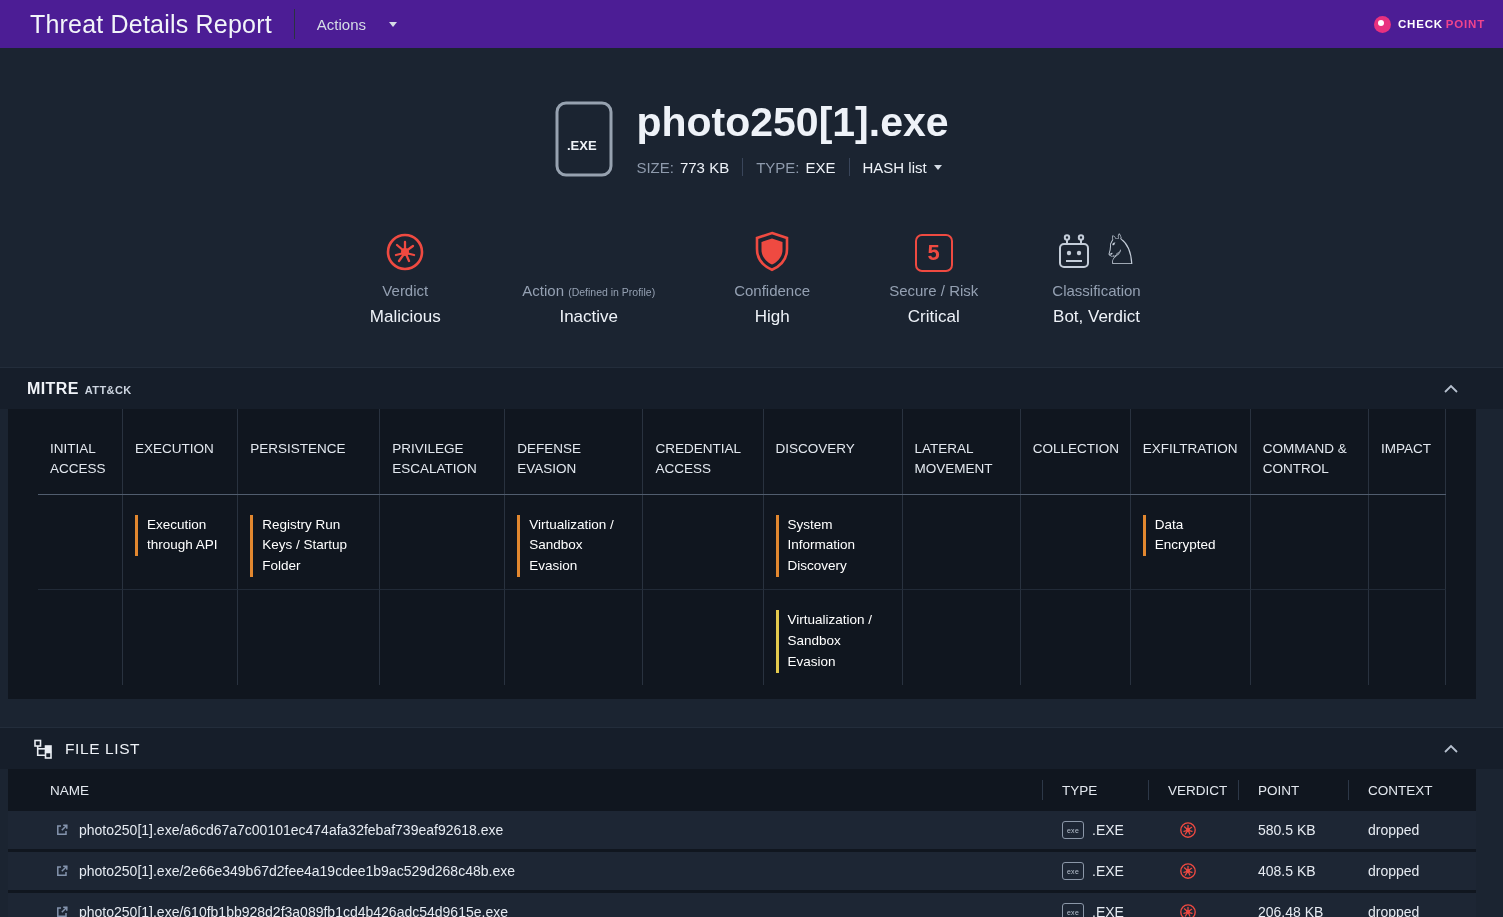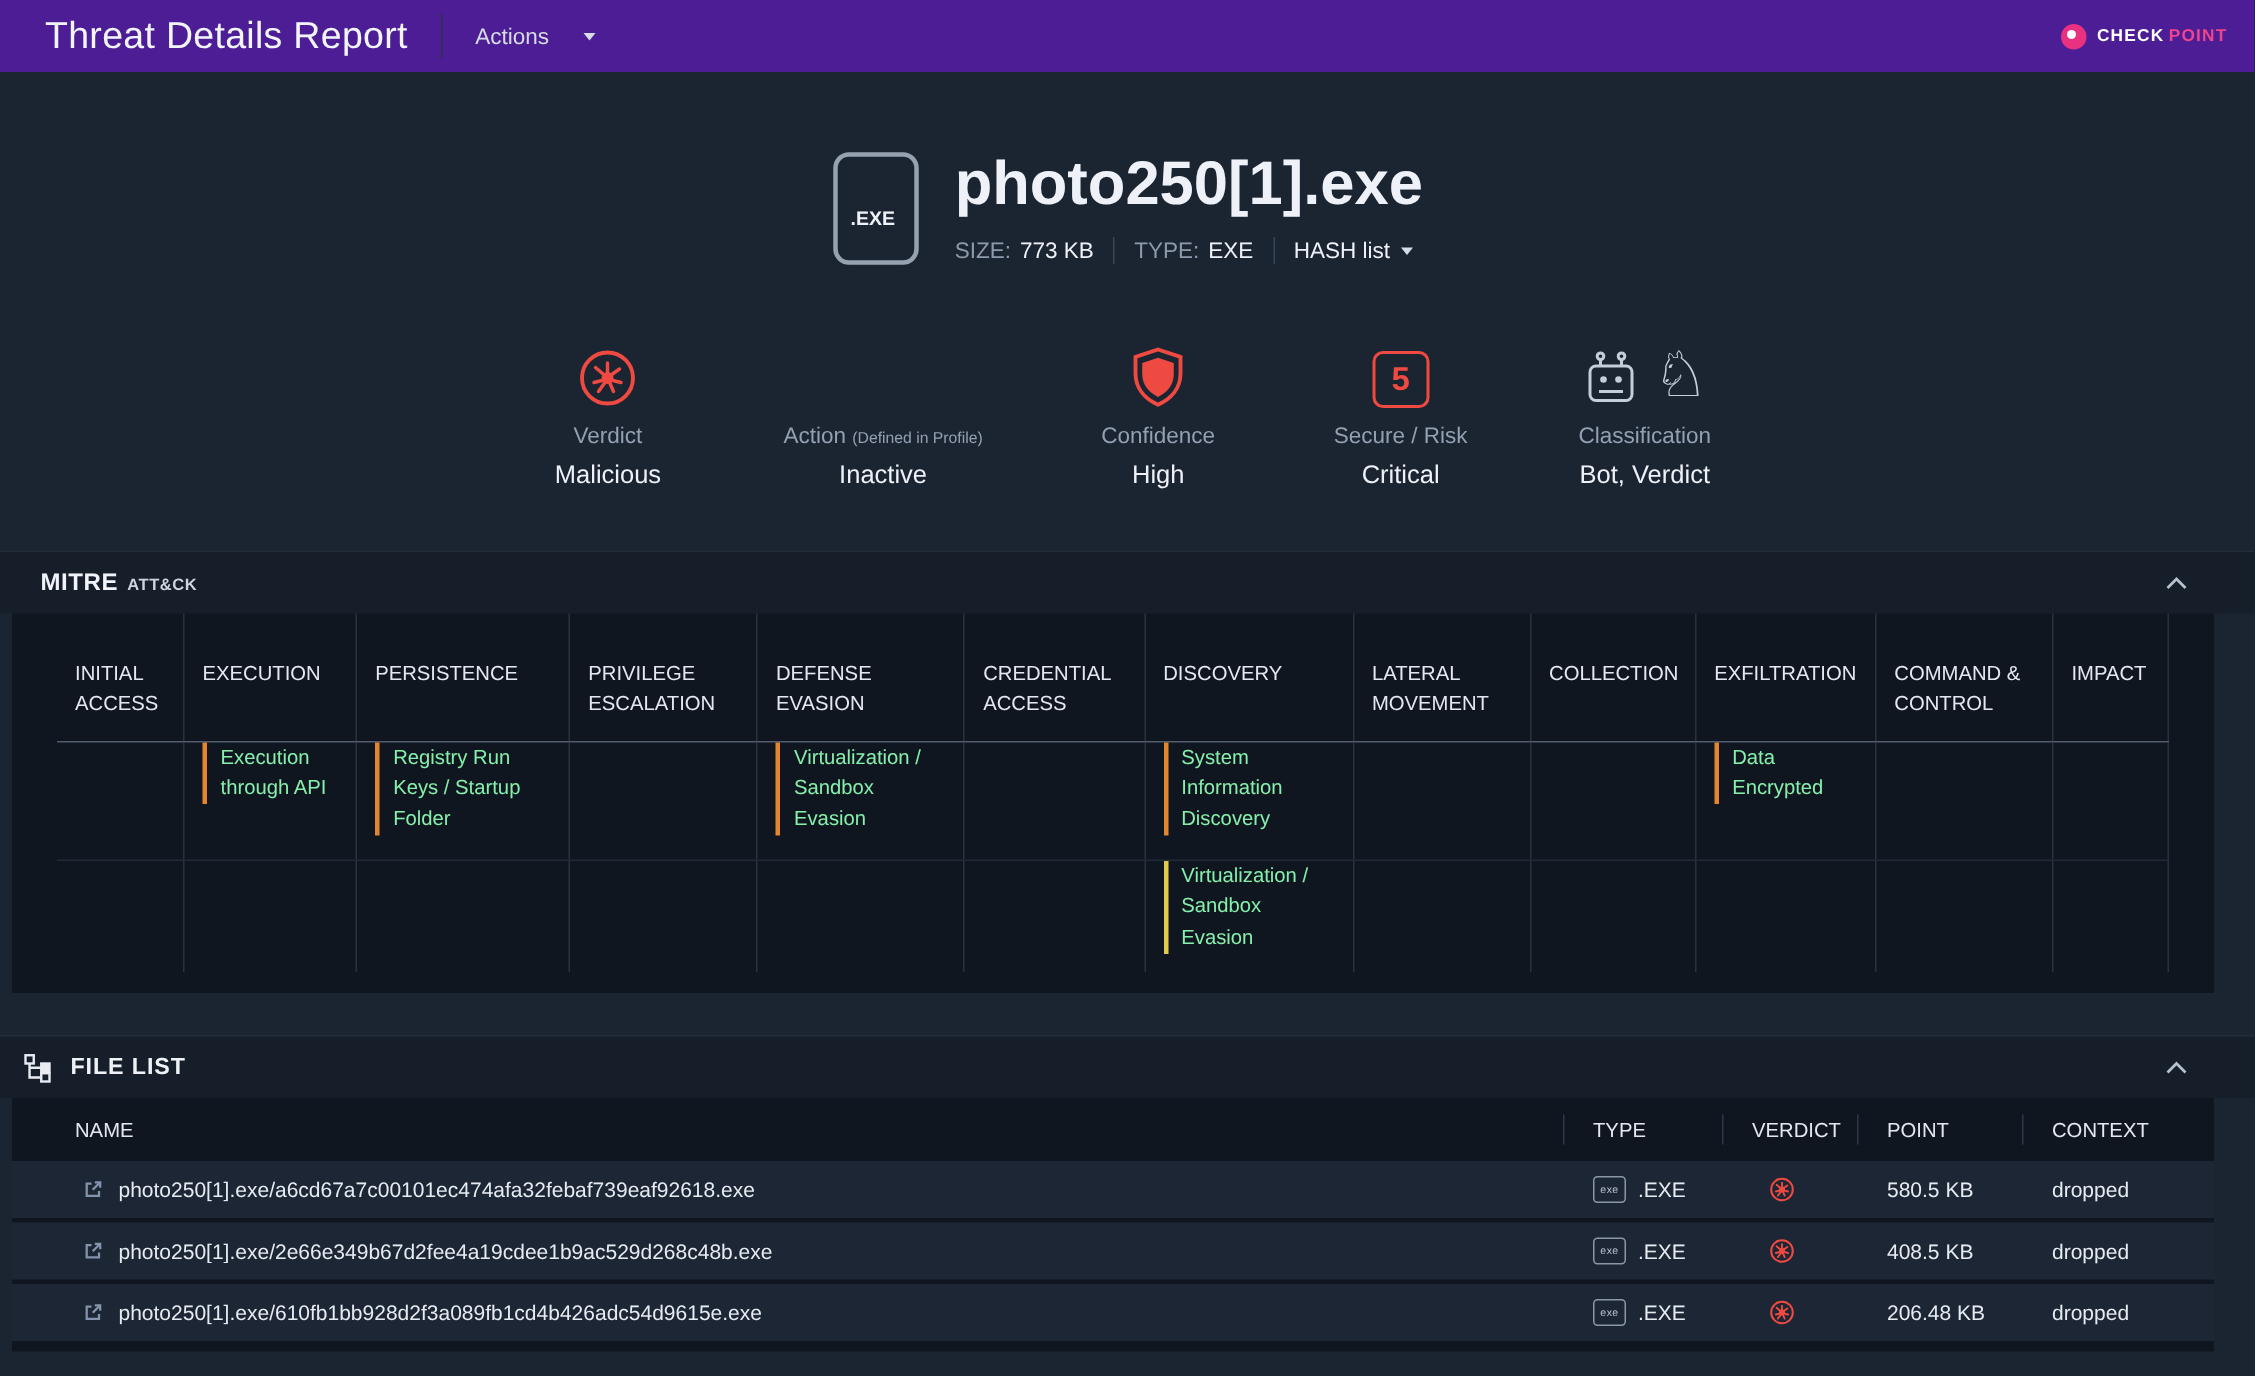--- a/index.html
+++ b/index.html
@@ -38,39 +38,39 @@
   .ind-icon { height:48px; display:flex; align-items:flex-end; justify-content:center; gap:8px; }
   .ind-label { margin-top:10px; font-size:15px; color:#94a0b2; white-space:nowrap; }
   .ind-note { font-size:10.5px; color:#94a0b2; }
   .ind-value { margin-top:8px; font-size:17px; color:#eef2f8; white-space:nowrap; }
   .risk-badge { width:38px; height:38px; border:2.5px solid #ef4a41; border-radius:7px; display:flex; align-items:center; justify-content:center; font-size:22px; font-weight:bold; color:#ef4a41; }
   .horse-glyph { font-family:"DejaVu Sans",sans-serif; font-size:42px; line-height:44px; color:#c4cdd9; }
 
   
   .section-bar { height:42px; background:#161e2a; display:flex; align-items:center; justify-content:space-between; padding:0 44px 0 27px; border-top:1px solid #232d3b; }
   .mitre-bar { margin-top:40px; }
-  .file-bar { margin-top:28px; padding-left:15px;font-weight:bold; }
+  .file-bar { margin-top:28px; padding-left:33px; }
   .section-title { display:flex; align-items:baseline; gap:6px; }
   .mitre-b { font-size:16px; font-weight:bold; color:#f0f3f8; letter-spacing:.4px; }
   .mitre-s { font-size:11px; font-weight:bold; color:#cdd5e0; letter-spacing:.4px; }
   .file-title { font-size:15.5px; color:#eef2f7; letter-spacing:.6px; margin-left:12px; }
   .collapse-btn { cursor:pointer; display:flex; align-items:center; }
 
   
   .panel { margin:0 27px 0 8px; background:#10161f; }
 
   
   .mitre-panel { padding:0 30px 14px 30px; }
   .mitre-grid { display:grid; grid-template-columns:85fr 115fr 142fr 125fr 138fr 120fr 139fr 118fr 110fr 120fr 118fr 77fr; }
   .mh { padding:30px 10px 14px 12px; font-size:13.5px; color:#e3e8ef; line-height:1.5; border-right:1px solid #29323f; }
   .mitre-grid.header { border-bottom:1px solid #515d6e; }
   .mc { border-right:1px solid #29323f; }
   .row1 .mc { min-height:78px; }
   .row2 .mc { min-height:58px; border-top:1px solid #212a37; }
-  .tech { margin:0 10px 12px 12px; padding-left:9px; border-left:3px solid #e2872f; font-size:13.5px; line-height:1.55; color:#86efac; }
+  .tech { margin:20px 10px 12px 12px; padding-left:9px; border-left:3px solid #e2872f; font-size:13.5px; line-height:1.55; color:#ffffff; }
   .sev-yellow { border-left-color:#e3c94d; }
 
   
   .file-panel { padding-bottom:4px; }
   .file-grid { display:grid; grid-template-columns:1fr 106px 90px 110px 120px; align-items:center; }
   .file-head { height:42px; }
   .fh { font-size:13.5px; color:#e3e8ef; padding-left:12px; position:relative; height:100%; display:flex; align-items:center; }
   .fh-name { padding-left:42px; }
   .fh.sep::before { content:""; position:absolute; left:-8px; top:11px; bottom:11px; width:1px; background:#2d3848; }
   .file-row { height:38px; background:#1d2634; margin-bottom:3px; }

